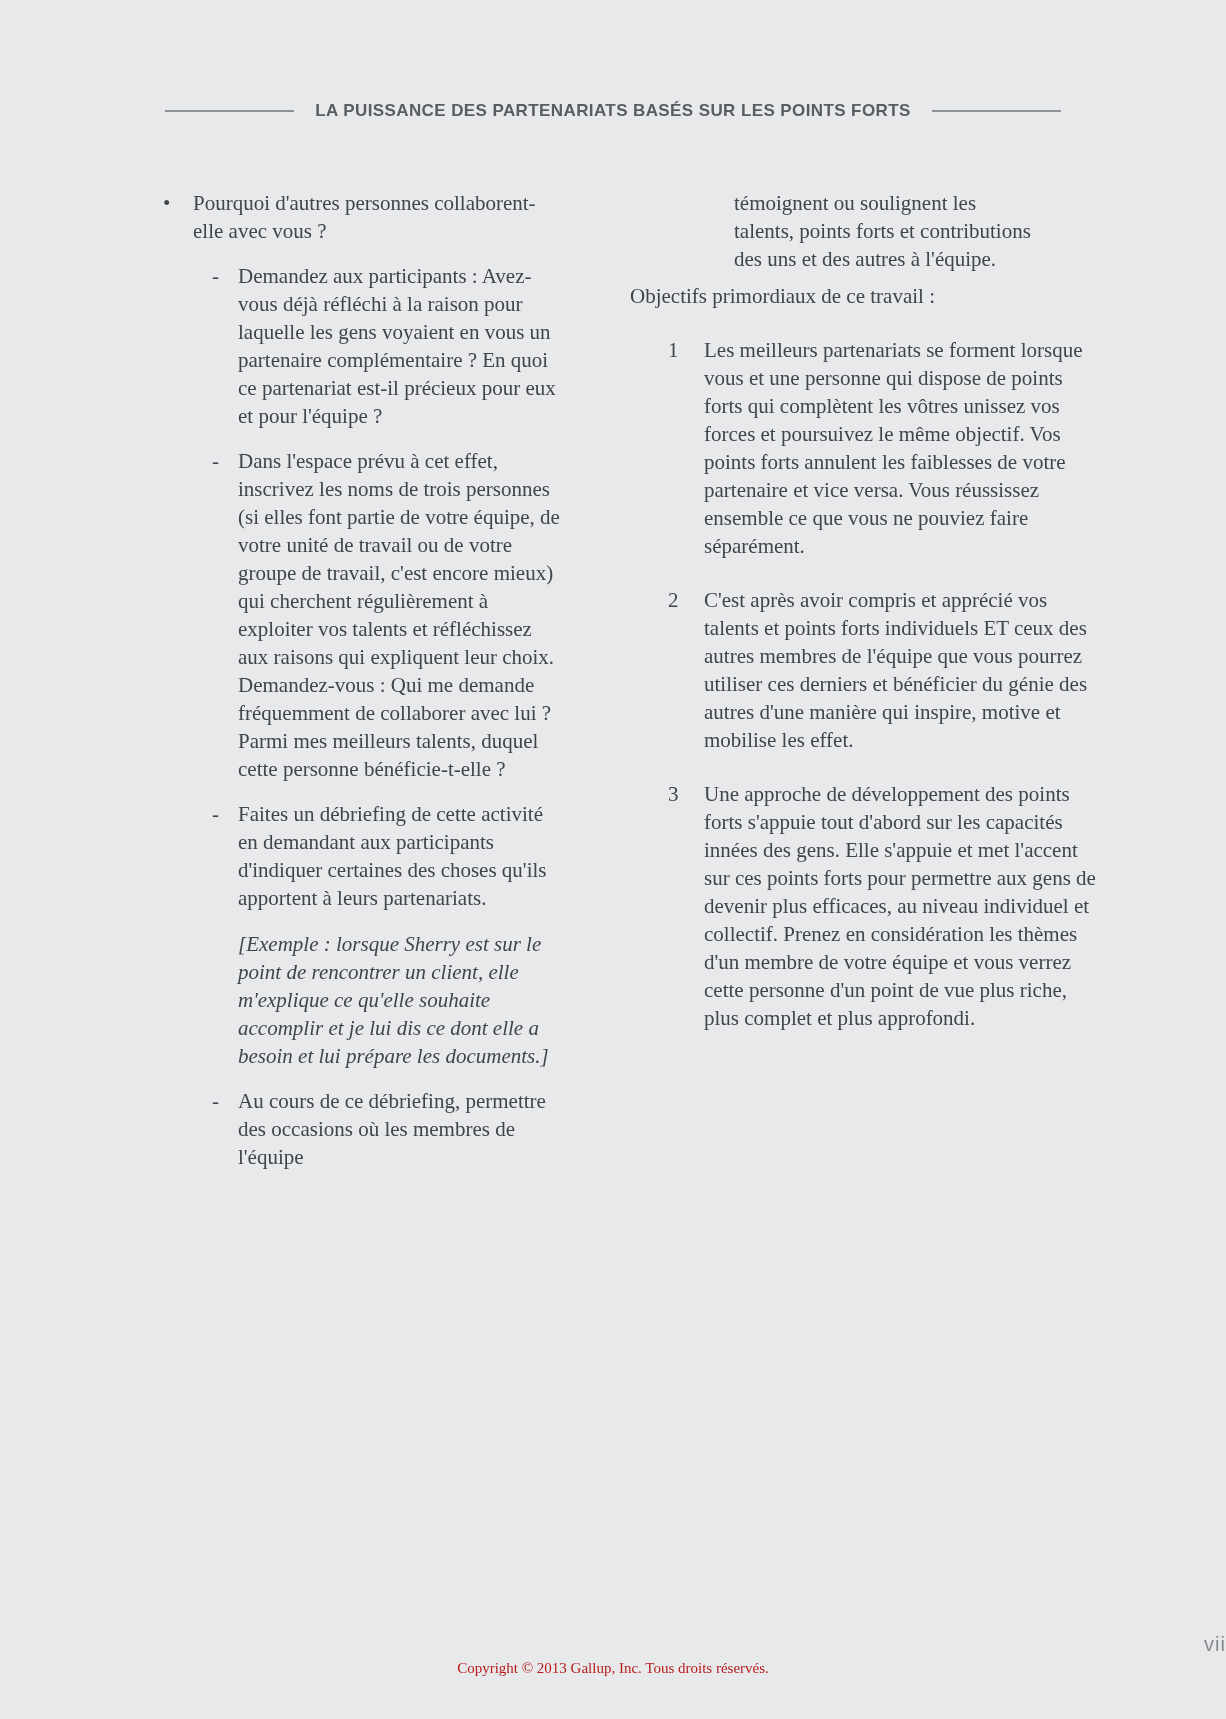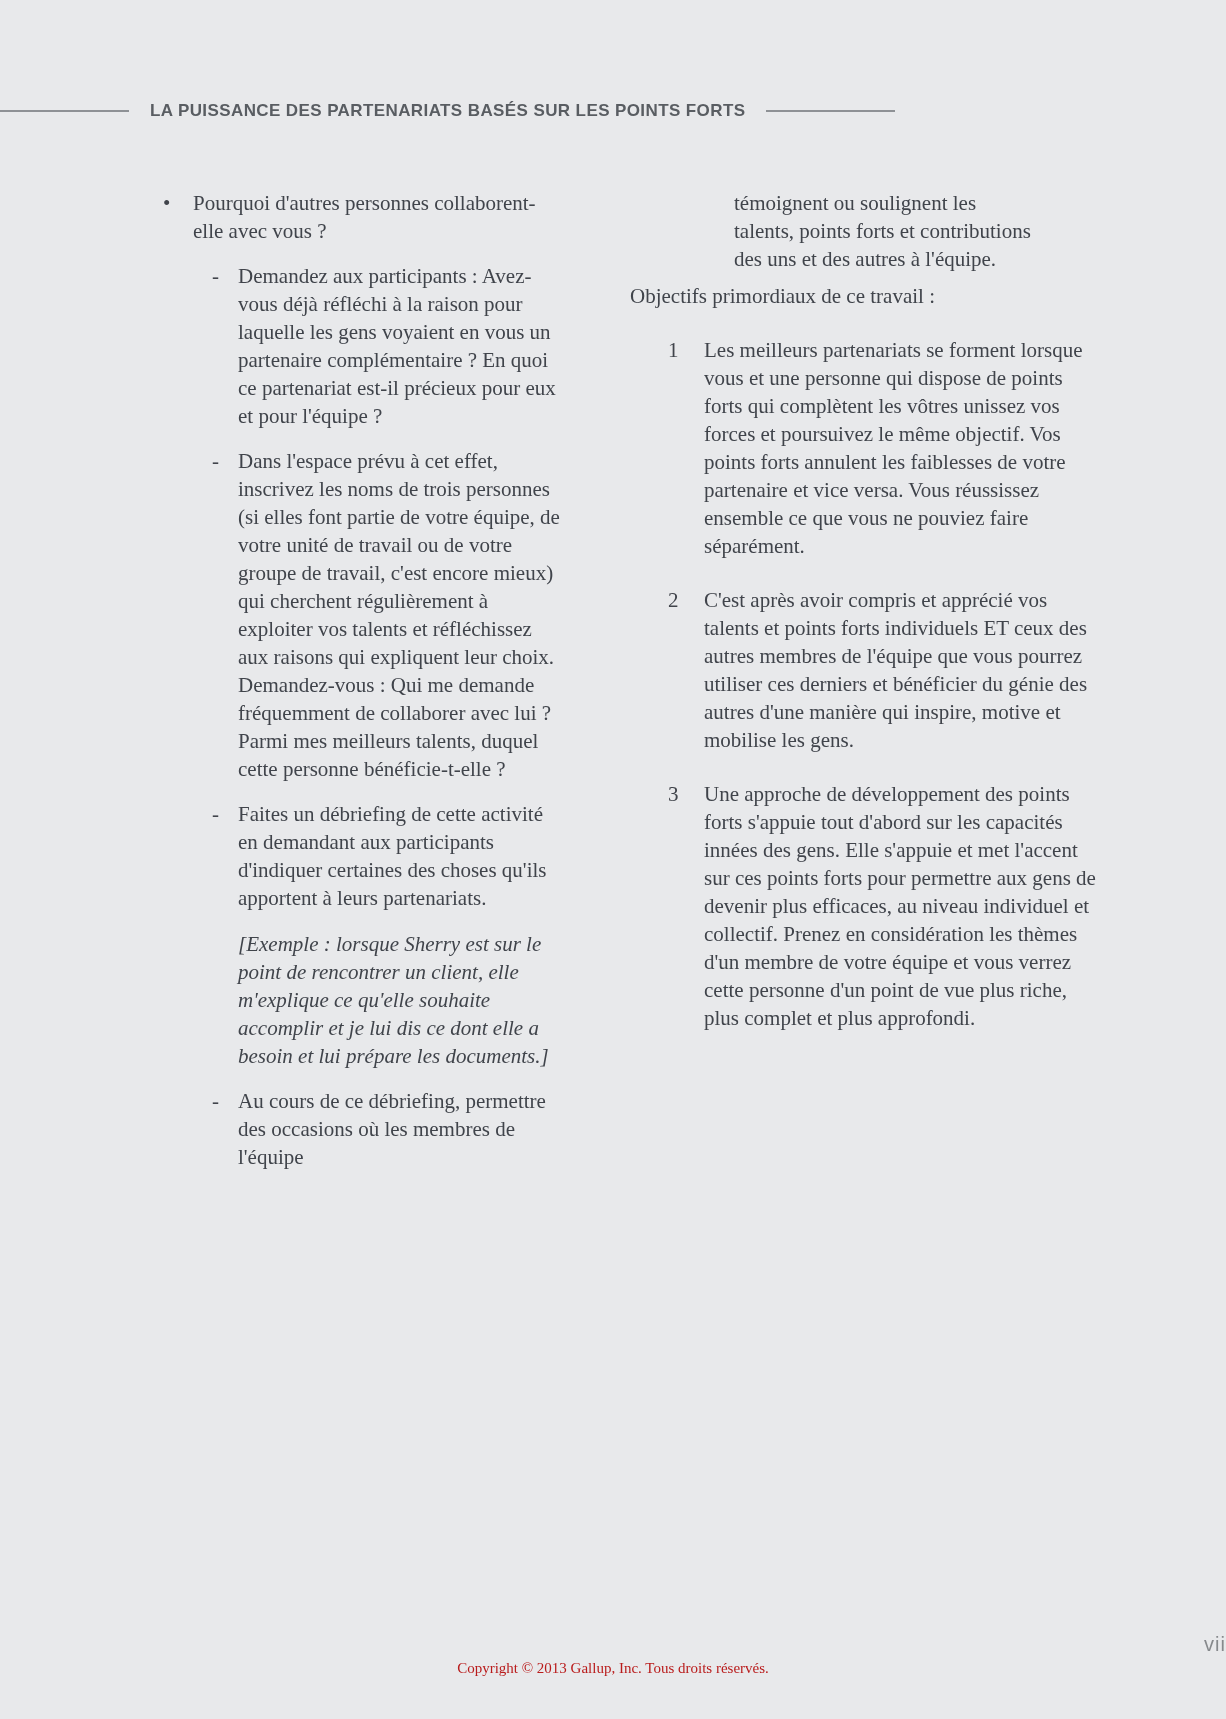--- a/index.html
+++ b/index.html
@@ -22,21 +22,21 @@
     line-height:28px;
     color:var(--text);
     overflow:hidden;
   }
 
   
   .running-header{
     position:absolute;
     top:97px; left:0; right:0;
     display:flex;
-    justify-content:flex-start;
+    justify-content:center;
     align-items:center;
     gap:21px;
   }
   .header-rule{
     width:129px; height:2px;
     background:var(--header-line);
     flex:0 0 auto;
   }
   .header-title{
     font-family:"Liberation Sans","DejaVu Sans",sans-serif;
@@ -165,21 +165,21 @@
 
     <div class="section-heading">Objectifs primordiaux de ce travail :</div>
 
     <div class="objective">
       <div class="num">1</div>
       <div class="text">Les meilleurs partenariats se forment lorsque vous et une personne qui dispose de points forts qui complètent les vôtres unissez vos forces et poursuivez le même objectif. Vos points forts annulent les faiblesses de votre partenaire et vice versa. Vous réussissez ensemble ce que vous ne pouviez faire séparément.</div>
     </div>
 
     <div class="objective">
       <div class="num">2</div>
-      <div class="text">C'est après avoir compris et apprécié vos talents et points forts individuels ET ceux des autres membres de l'équipe que vous pourrez utiliser ces derniers et bénéficier du génie des autres d'une manière qui inspire, motive et mobilise les gens.</div>
+      <div class="text">C'est après avoir compris et apprécié vos talents et points forts individuels ET ceux des autres membres de l'équipe que vous pourrez utiliser ces derniers et bénéficier du génie des autres d'une manière qui inspire, motive et mobilise les effet.</div>
     </div>
 
     <div class="objective">
       <div class="num">3</div>
       <div class="text">Une approche de développement des points forts s'appuie tout d'abord sur les capacités innées des gens. Elle s'appuie et met l'accent sur ces points forts pour permettre aux gens de devenir plus efficaces, au niveau individuel et collectif. Prenez en considération les thèmes d'un membre de votre équipe et vous verrez cette personne d'un point de vue plus riche, plus complet et plus approfondi.</div>
     </div>
 
   </div>
 
   <div class="page-footer">

